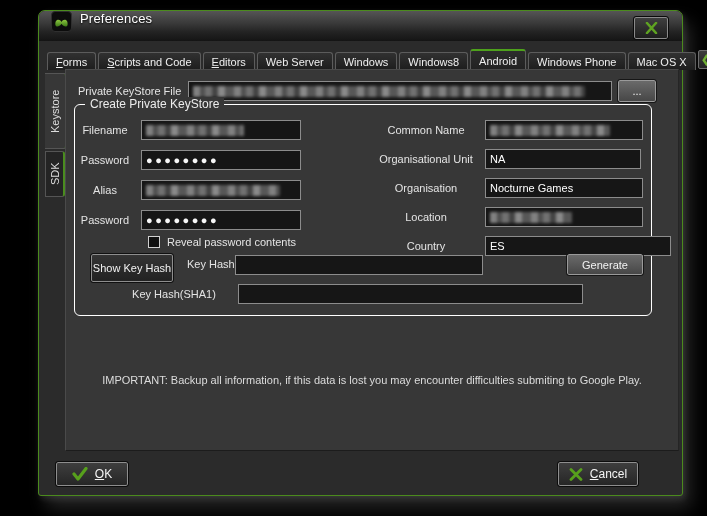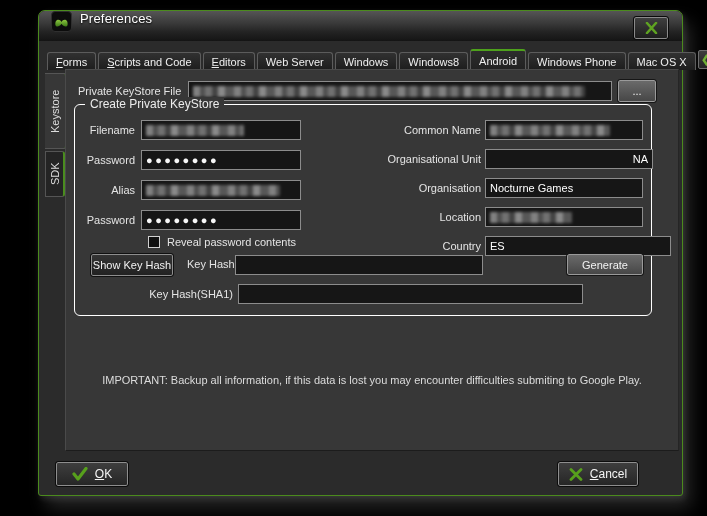--- a/index.html
+++ b/index.html
@@ -83,21 +83,21 @@
   }
   
   .groupbox{
     position:absolute;left:8px;top:34px;width:578px;height:212px;box-sizing:border-box;
     border:1px solid #ffffff;border-radius:6px;
   }
   .group-legend{
     position:absolute;left:10px;top:-8px;background:#373737;padding:0 5px;
     color:#ececec;font-size:12px;
   }
-  .rlabel{position:absolute;text-align:right;}
+  .rlabel{position:absolute;text-align:center;}
   .checkbox{
     position:absolute;width:12px;height:12px;background:#101010;border:1px solid #d0d0d0;
     box-sizing:border-box;cursor:pointer;
   }
   .note{position:absolute;left:0;right:0;top:304px;text-align:center;color:#dcdcdc;font-size:11px;}
   
   .footer-btn{
     position:absolute;height:24px;display:flex;align-items:center;justify-content:center;gap:7px;
     background:linear-gradient(#3e3e3e,#262626);border:1px solid #8e8e8e;outline:1px solid #0c0c0c;
     border-radius:2px;color:#f4f4f4;font-size:12px;cursor:pointer;box-sizing:border-box;
@@ -202,40 +202,40 @@
 
       <div class="checkbox" style="left:73px;top:131px;"></div>
       <div class="label" style="position:absolute;left:92px;top:131px;">Reveal password contents</div>
 
       <div class="label rlabel" style="left:296px;top:19px;width:110px;">Common Name</div>
       <div class="field" style="left:410px;top:15px;width:158px;">
         <div class="censored" style="width:120px;"></div>
       </div>
 
       <div class="label rlabel" style="left:296px;top:48px;width:110px;">Organisational Unit</div>
-      <div class="field" style="left:410px;top:44px;width:168px;justify-content:flex-end;">
+      <div class="field" style="left:410px;top:44px;width:156px;">
         <span>NA</span>
       </div>
 
       <div class="label rlabel" style="left:296px;top:77px;width:110px;">Organisation</div>
       <div class="field" style="left:410px;top:73px;width:158px;">
         <span>Nocturne Games</span>
       </div>
 
       <div class="label rlabel" style="left:296px;top:106px;width:110px;">Location</div>
       <div class="field" style="left:410px;top:102px;width:158px;">
         <div class="censored" style="width:82px;"></div>
       </div>
 
       <div class="label rlabel" style="left:296px;top:135px;width:110px;">Country</div>
       <div class="field" style="left:410px;top:131px;width:186px;">
         <span>ES</span>
       </div>
 
-      <div class="btn-dark" style="position:absolute;left:16px;top:149px;width:82px;height:22px;">Show Key Hash</div>
+      <div class="btn-dark" style="position:absolute;left:16px;top:149px;width:82px;height:28px;">Show Key Hash</div>
       <div class="label" style="position:absolute;left:112px;top:153px;">Key Hash</div>
       <div class="field" style="left:160px;top:150px;width:248px;">
         <span></span>
       </div>
       <div class="btn-light" style="position:absolute;left:492px;top:149px;width:76px;height:21px;">Generate</div>
 
       <div class="label rlabel" style="left:40px;top:183px;width:118px;">Key Hash(SHA1)</div>
       <div class="field" style="left:163px;top:179px;width:345px;">
         <span></span>
       </div>

